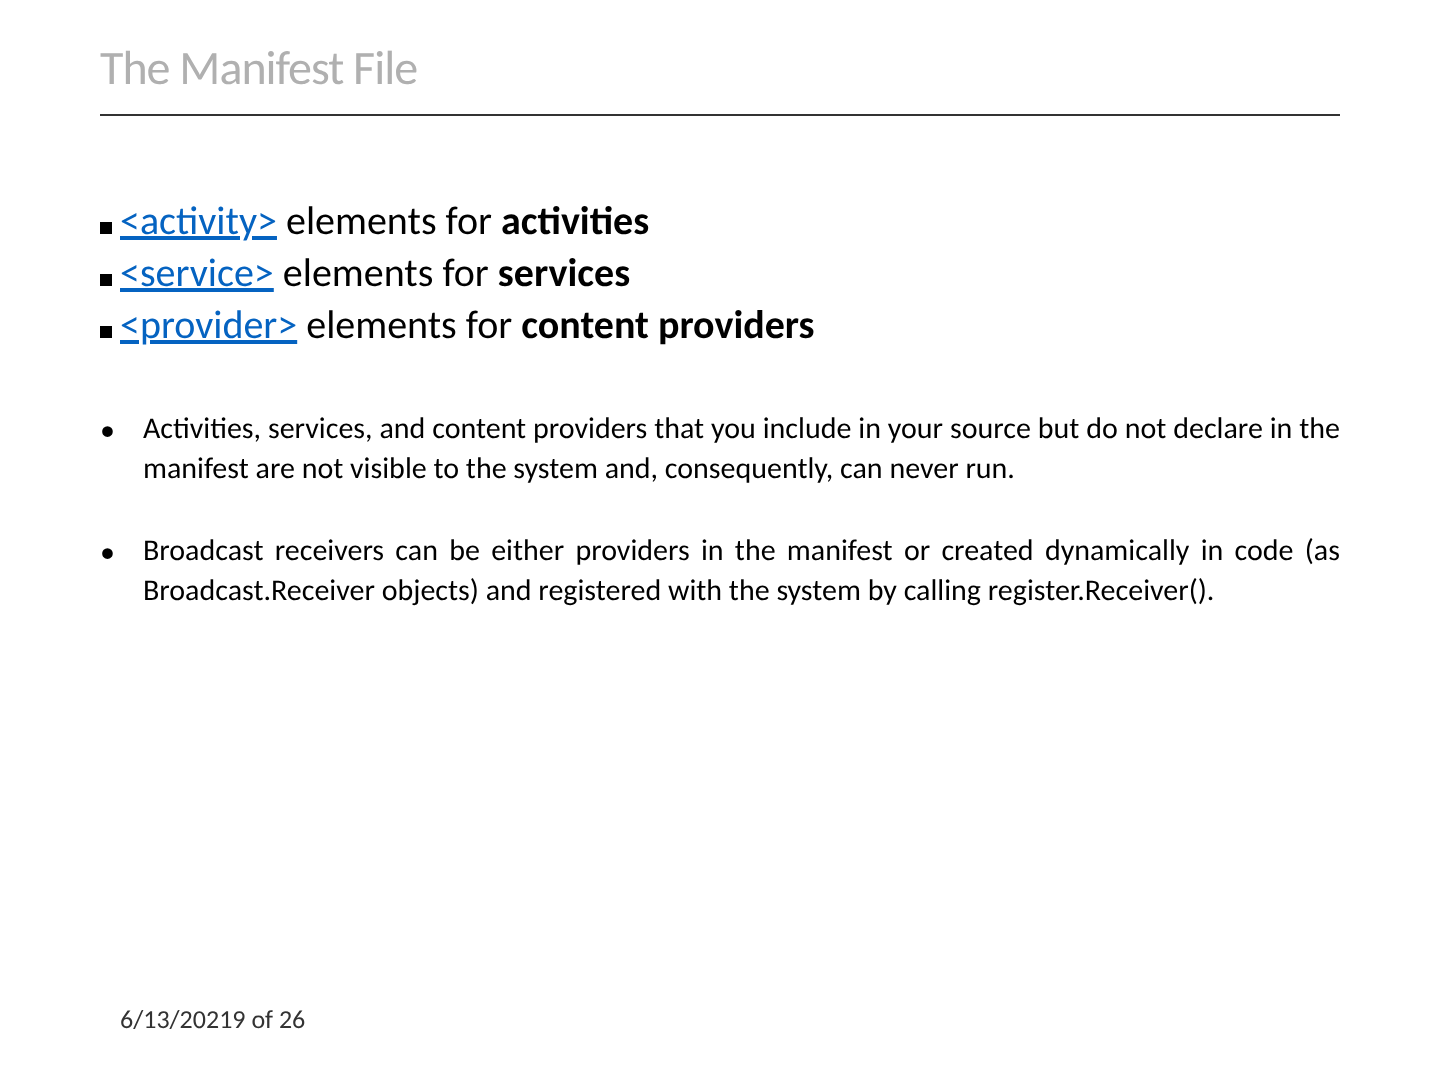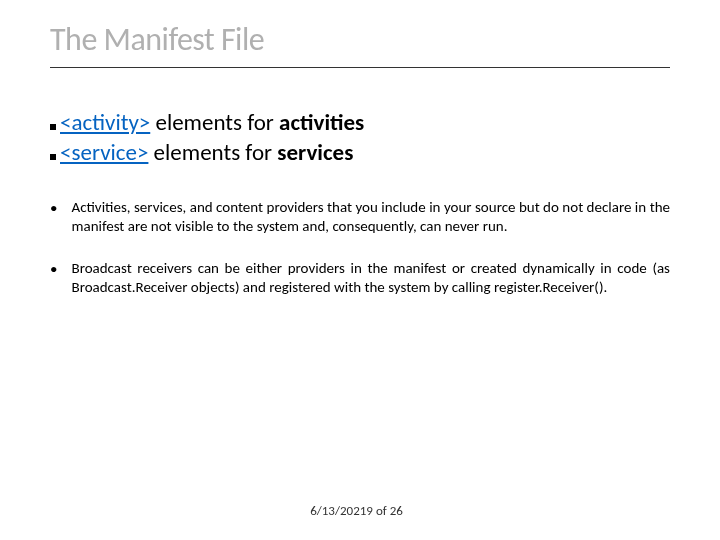--- a/index.html
+++ b/index.html
@@ -5,34 +5,34 @@
     * { margin: 0; padding: 0; box-sizing: border-box; }
     body {
       width: 720px;
       height: 540px;
       font-family: Calibri, Arial, sans-serif;
       background: #fff;
       position: relative;
       padding: 20px 50px 30px 50px;
     }
     .title {
-      font-size: 32px;
+      font-size: 24px;
       font-weight: 400;
       color: #b0b0b0;
       letter-spacing: -0.5px;
       border-bottom: 1.5px solid #333;
       padding-bottom: 8px;
       margin-bottom: 40px;
     }
     .element-list {
       list-style: none;
       margin-bottom: 30px;
     }
     .element-item {
-      font-size: 23px;
+      font-size: 20px;
       line-height: 1.3;
       color: #000;
       display: flex;
       align-items: baseline;
     }
     .bullet-dot {
       display: inline-block;
       width: 6px;
       height: 6px;
       background: #000;
@@ -75,44 +75,50 @@
       flex-shrink: 0;
       color: #000;
     }
     .bullet-text {
       flex: 1;
     }
     .bold { font-weight: 400; }
     .footer {
       position: absolute;
       bottom: 22px;
-      left: 48px;
+      left: 60px;
       right: 55px;
       display: flex;
-      justify-content: center;
+      justify-content: flex-start;
       font-size: 13px;
       color: #333;
     }
   </style>
 </head>
 <body>
 
 <h1 class="title">The Manifest File</h1>
 
 <ul class="element-list">
   <li class="element-item">
     <span class="bullet-dot"></span>
     <span>
       <span class="elem-link">&lt;activity&gt;</span><span class="elem-mid"> elements for </span><span class="elem-bold">activities</span>
     </span>
   </li>
   <li class="element-item">
     <span class="bullet-dot"></span>
     <span>
       <span class="elem-link">&lt;service&gt;</span><span class="elem-mid"> elements for </span><span class="elem-bold">services</span>
+    </span>
+  </li>
+  <li class="element-item">
+    <span class="bullet-dot"></span>
+    <span>
+      <span class="elem-link">&lt;provider&gt;</span><span class="elem-mid"> elements for </span><span class="elem-bold">content providers</span>
     </span>
   </li>
 </ul>
 
 <ul class="bullets">
   <li class="bullet-item">
     <span class="small-bullet">•</span>
     <span class="bullet-text">
       <span class="bold">Activities, services, and content providers</span><span> that you include in your source but do not declare in the manifest are not visible to the system and, consequently, can never run.</span>
     </span>

